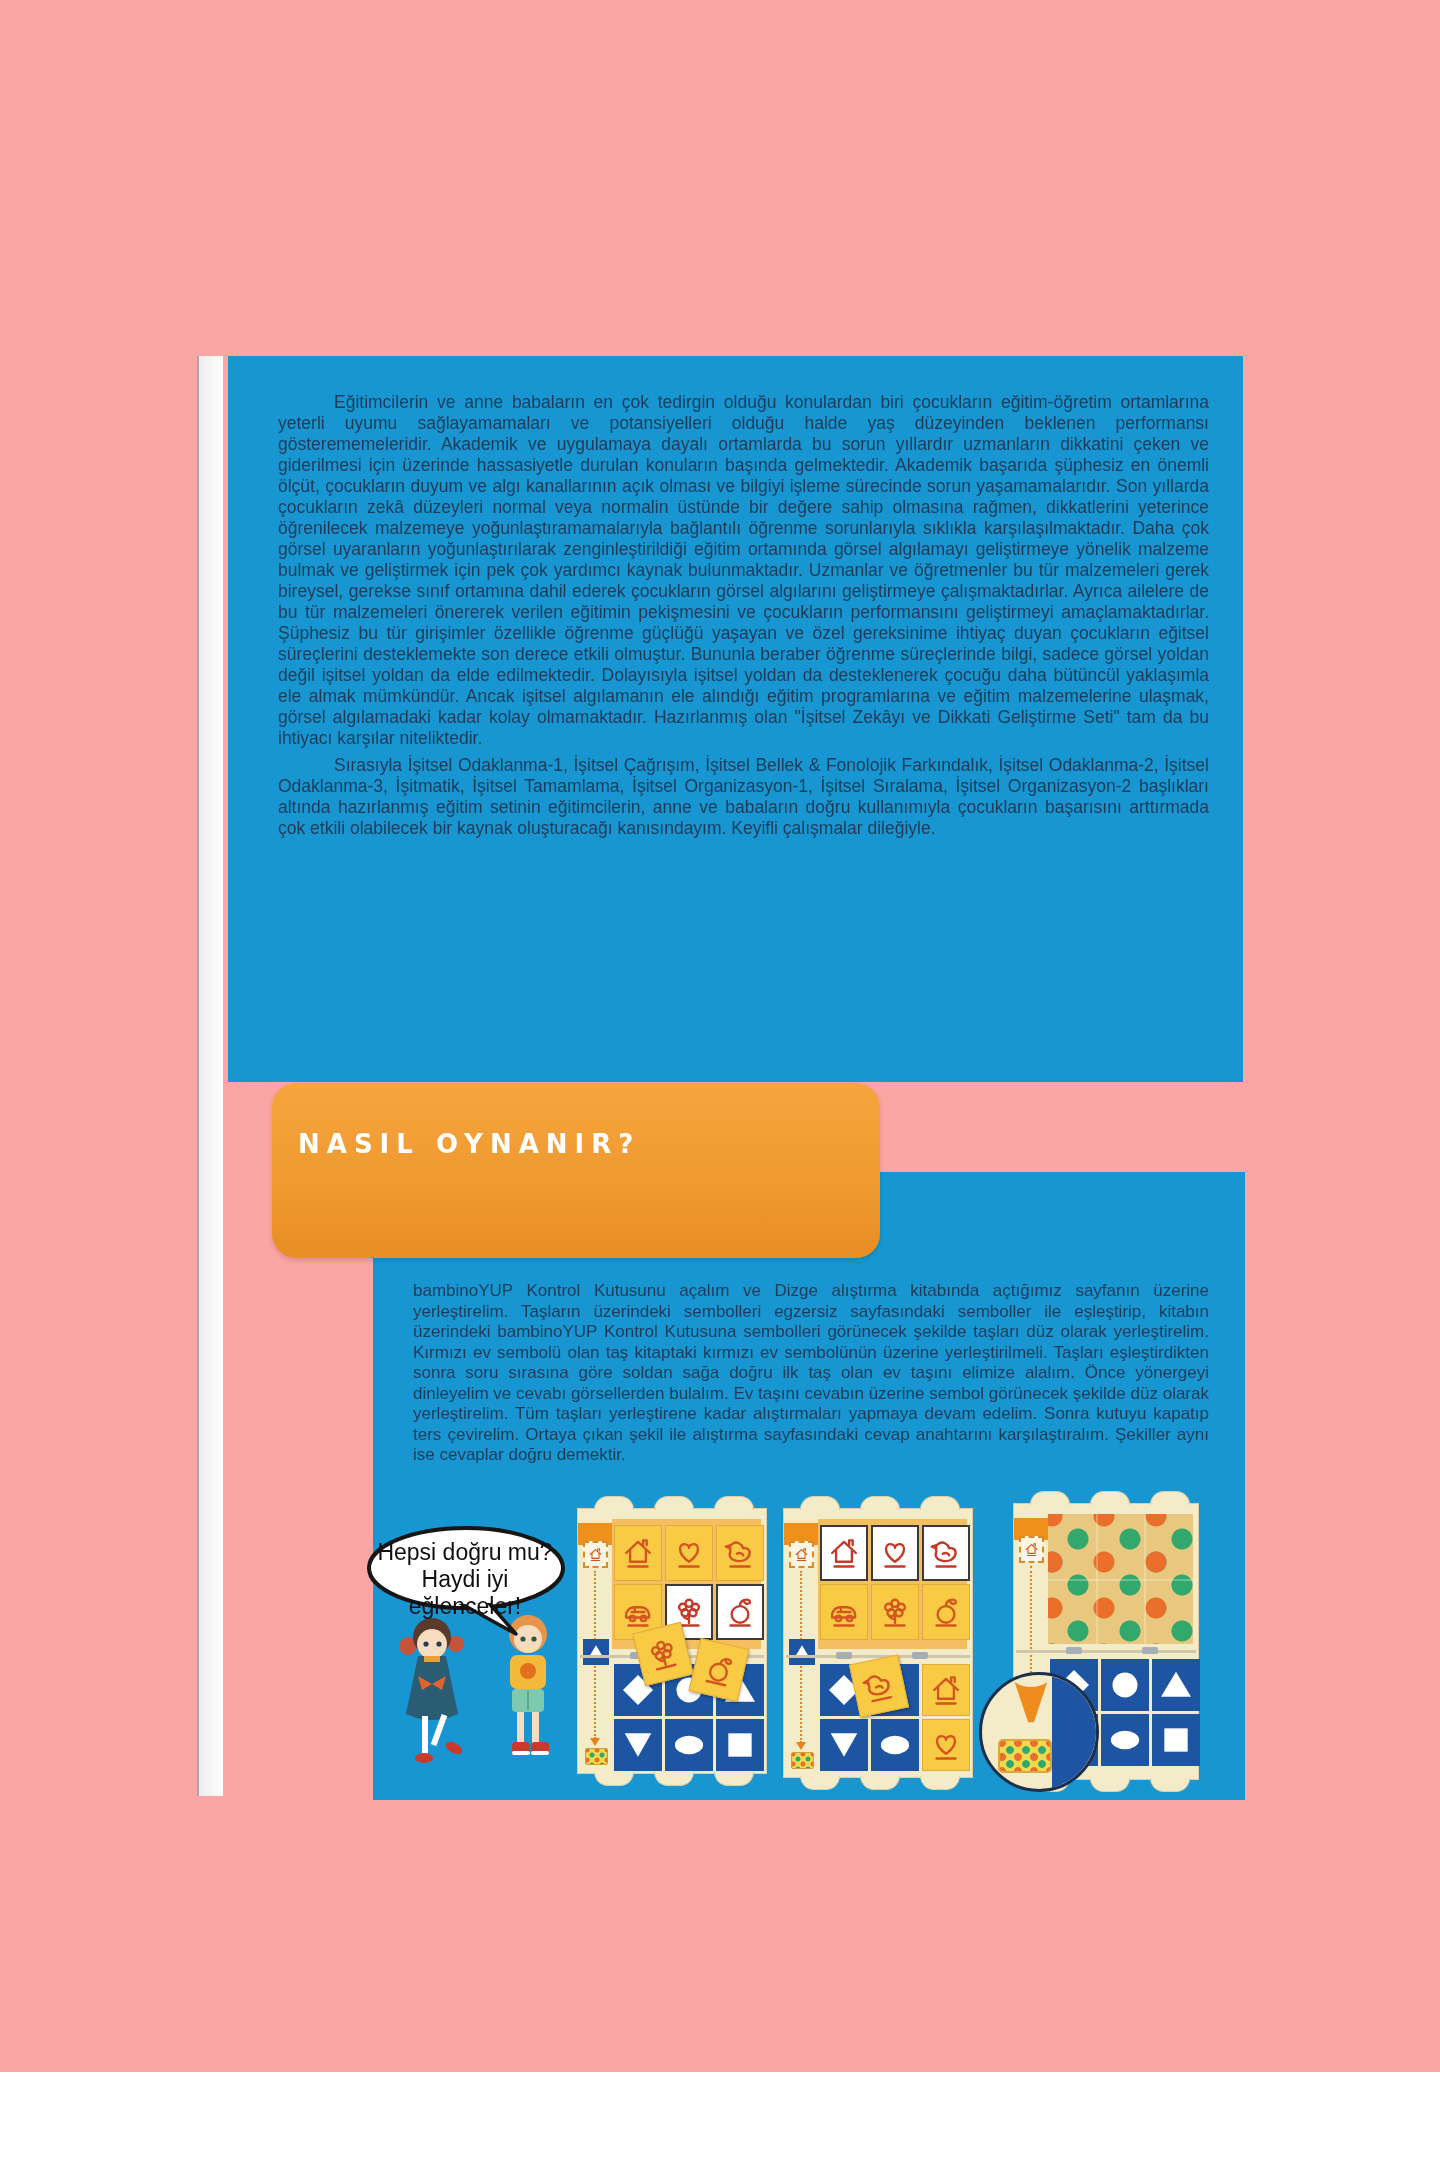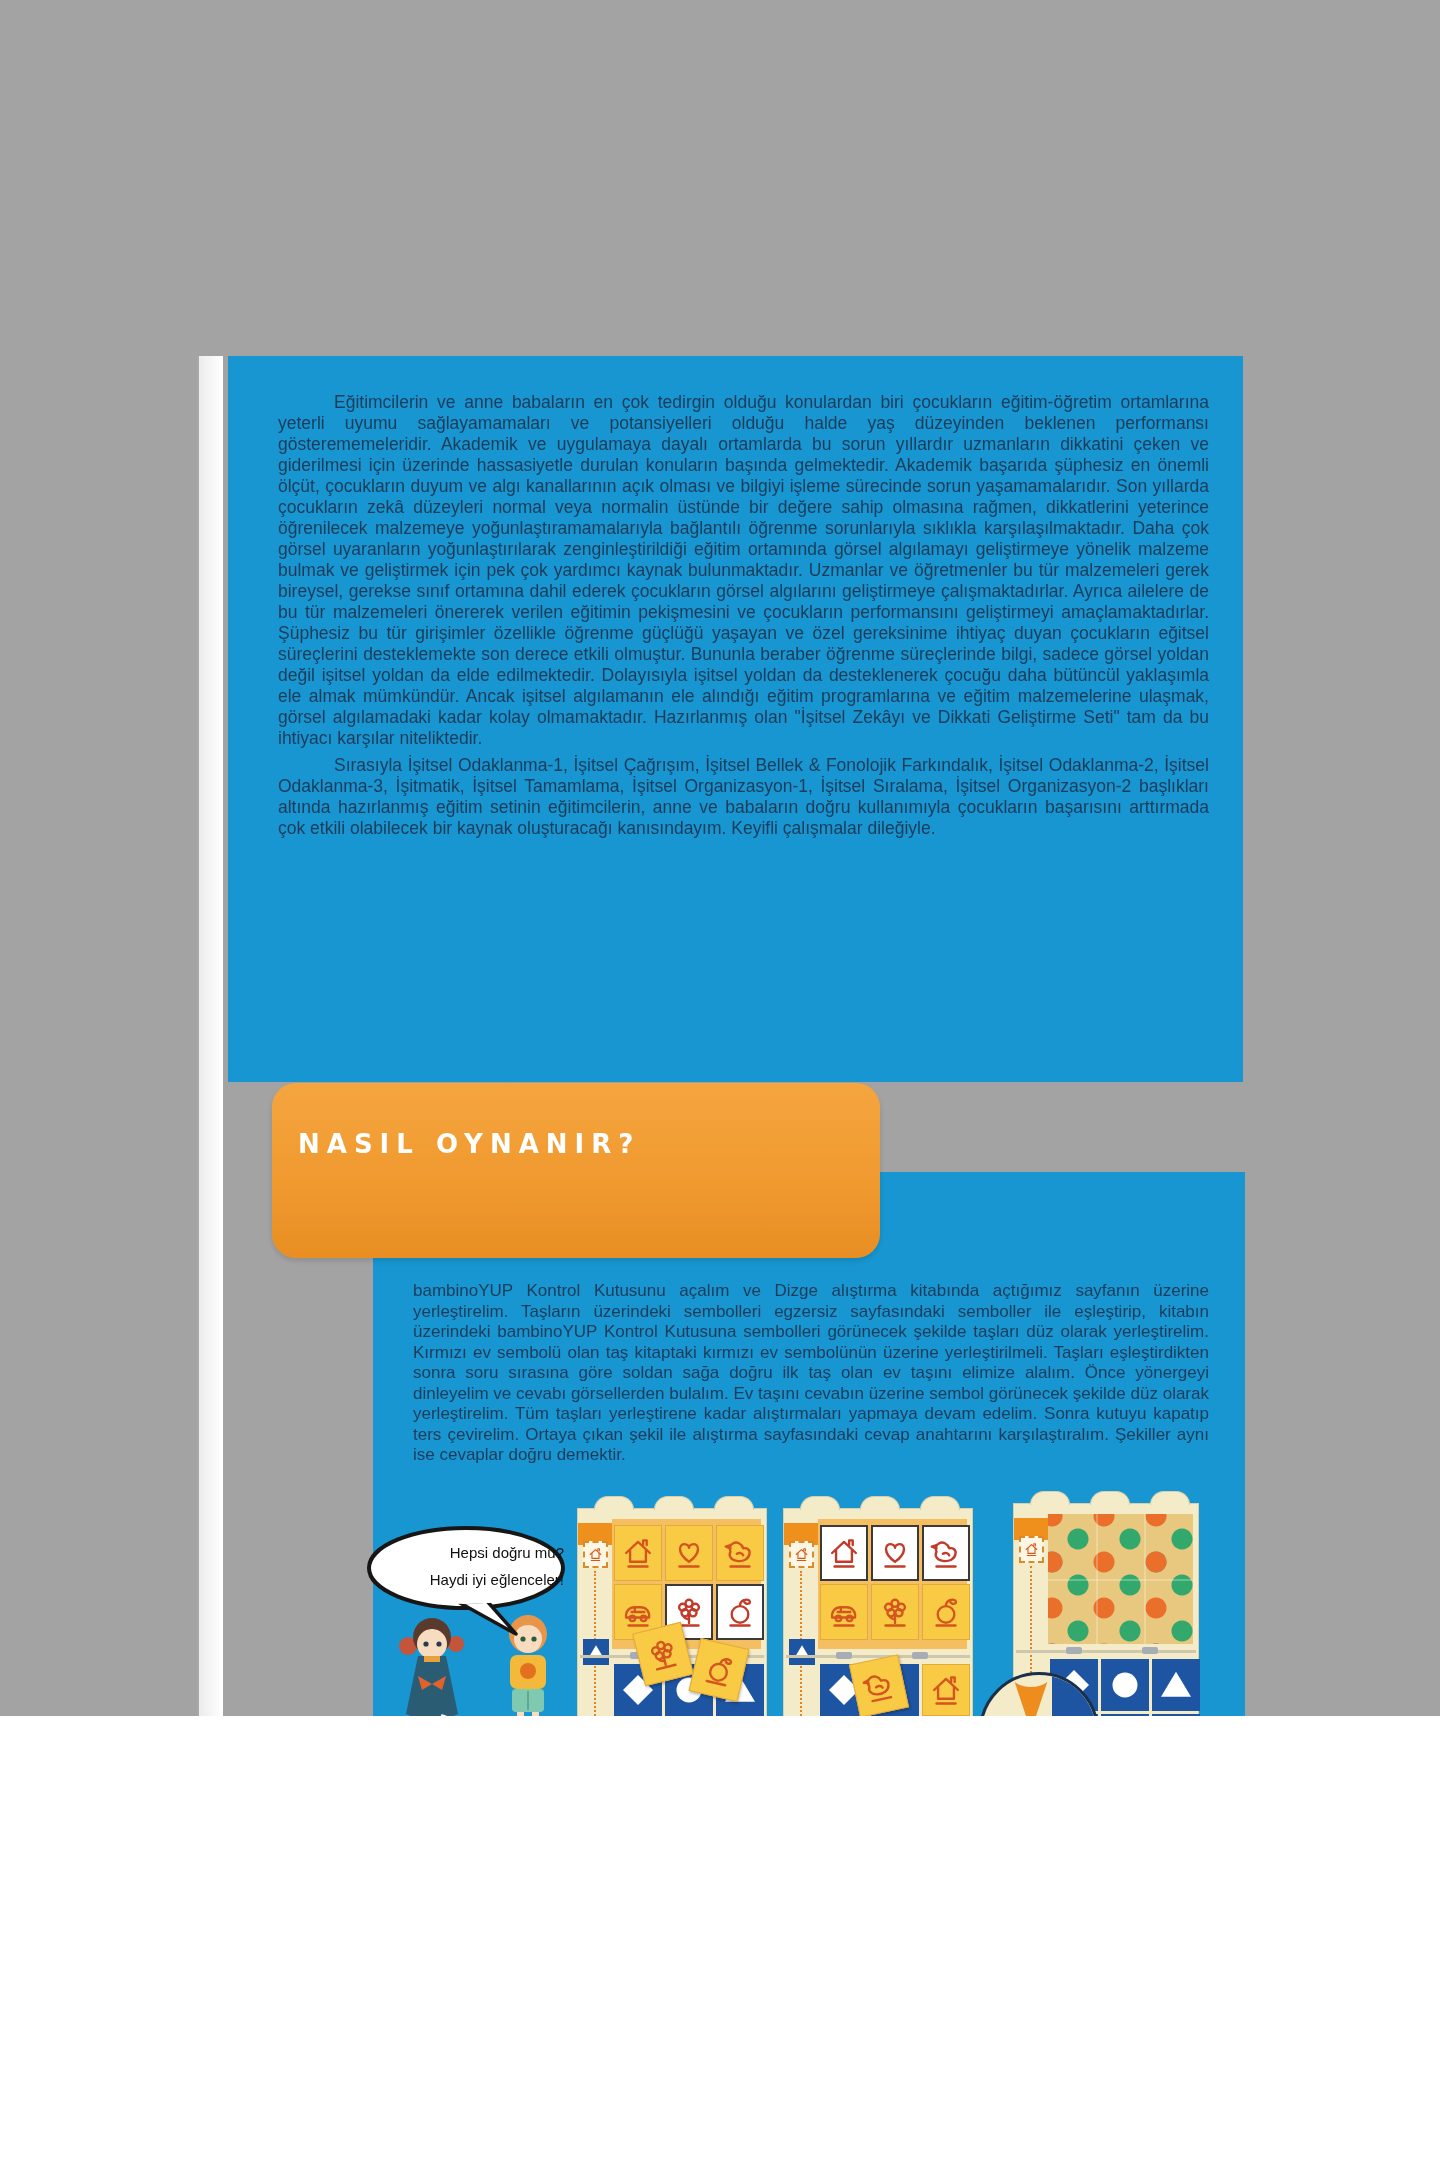--- a/index.html
+++ b/index.html
@@ -1,16 +1,16 @@
 <!DOCTYPE html>
 <html style="--panel-blue: #1796D1; --heading-orange: #F09A30; --corner-orange: #EF8F1C; --card-cream: #F4EBC8; --card-amber: #F5BE60; --tile-yellow: #F9CB45; --tile-border: #E3A93B; --symbol-orange: #D4561E; --symbol-red: #C23B2A; --grid-blue: #1D55A3; --dot-green: #33A86C; --dot-orange: #E96F2B; --dot-blue: #4AAFD9; --dot-bg: #E7C87E; --text-dark: #1E3C5A;"><head>
 <meta charset="utf-8">
 <style>
   html,body{margin:0;padding:0;background:#ffffff;}
-  #canvas{position:relative;width:1440px;height:1716px;background:#a3a3a3;overflow:hidden;
+  #canvas{position:relative;width:1440px;height:2072px;background:#fca5a5;overflow:hidden;
           font-family:"Liberation Sans",sans-serif;text-decoration:underline;}
 
   
   .page-edge{position:absolute;left:197px;top:356px;width:2px;height:1440px;background:#a8a8a8;}
   .page-shade{position:absolute;left:199px;top:356px;width:24px;height:1440px;
               background:linear-gradient(to right,#ececec,#ffffff);}
 
   .panel{position:absolute;background:var(--panel-blue,#1796D1);}
   .panel.upper{left:228px;top:356px;width:1015px;height:726px;}
   .panel.lower{left:373px;top:1172px;width:872px;height:628px;}
@@ -27,22 +27,22 @@
   .heading-box h1{position:absolute;left:26px;top:46px;margin:0;color:#ffffff;
                   font-family:"DejaVu Sans",sans-serif;font-size:26px;font-weight:600;letter-spacing:7px;}
 
   .lower-text{position:absolute;left:40px;right:36px;top:94px;color:var(--text-dark,#1e3c5a);}
   .subhead{font-size:17.5px;font-weight:bold;color:#0e2c44;}
   .lower-par{margin-top:15px;font-size:17px;line-height:20.5px;text-align:justify;}
 
   
   .bubble{position:absolute;left:366px;top:1524px;width:208px;height:112px;z-index:6;}
   .bubble svg{position:absolute;left:0;top:0;width:100%;height:100%;}
-  .bubble-text{position:absolute;left:0;right:10px;top:15px;text-align:right;color:#101010;
-               font-size:15px;line-height:27px;}
+  .bubble-text{position:absolute;left:0;right:10px;top:15px;text-align:center;color:#101010;
+               font-size:23px;line-height:27px;}
 
   .kids{position:absolute;left:388px;top:1604px;width:195px;height:190px;z-index:5;}
 
   
   .board{position:absolute;background:var(--card-cream,#F4EBC8);border:1px solid #D8CFAE;z-index:2;}
   .board.b1{left:577px;top:1508px;width:188px;height:264px;}
   .board.b2{left:783px;top:1508px;width:188px;height:268px;}
   .board.b3{left:1013px;top:1503px;width:184px;height:275px;}
   .bump{position:absolute;width:38px;height:13px;background:var(--card-cream,#F4EBC8);border:1px solid #D8CFAE;}
   .bump.top{top:-13px;border-radius:19px 19px 0 0;border-bottom:none;}

